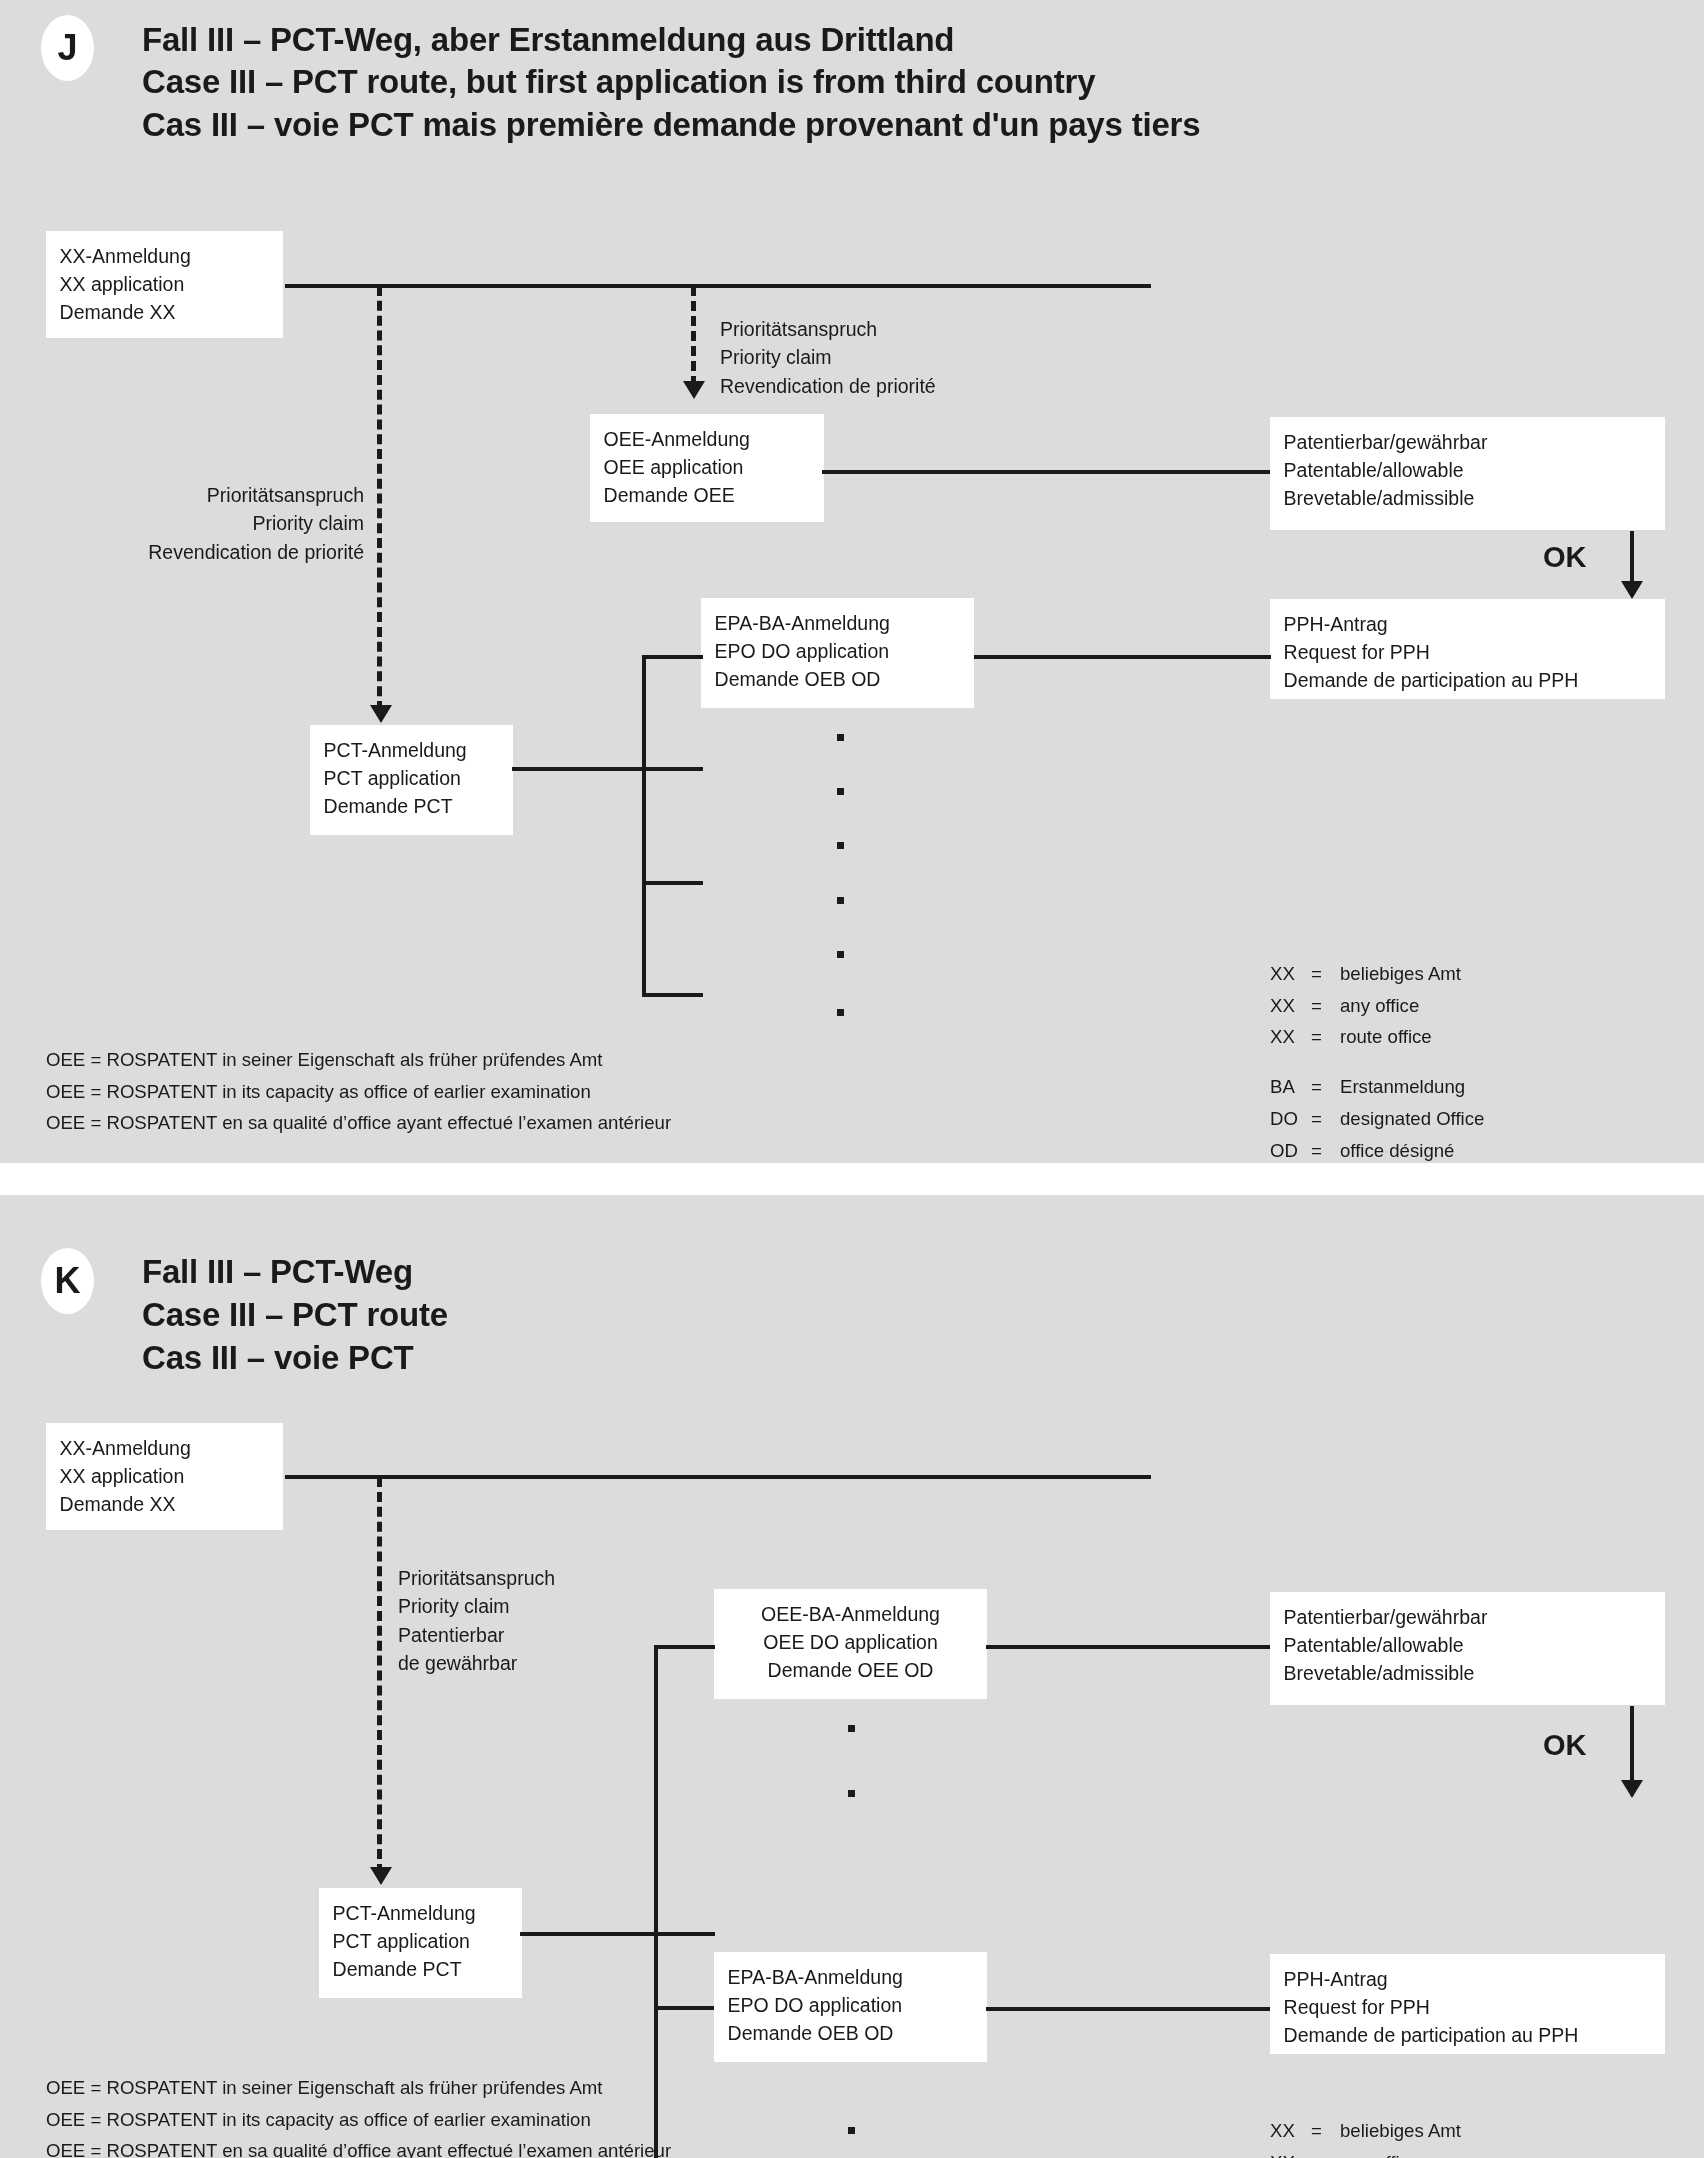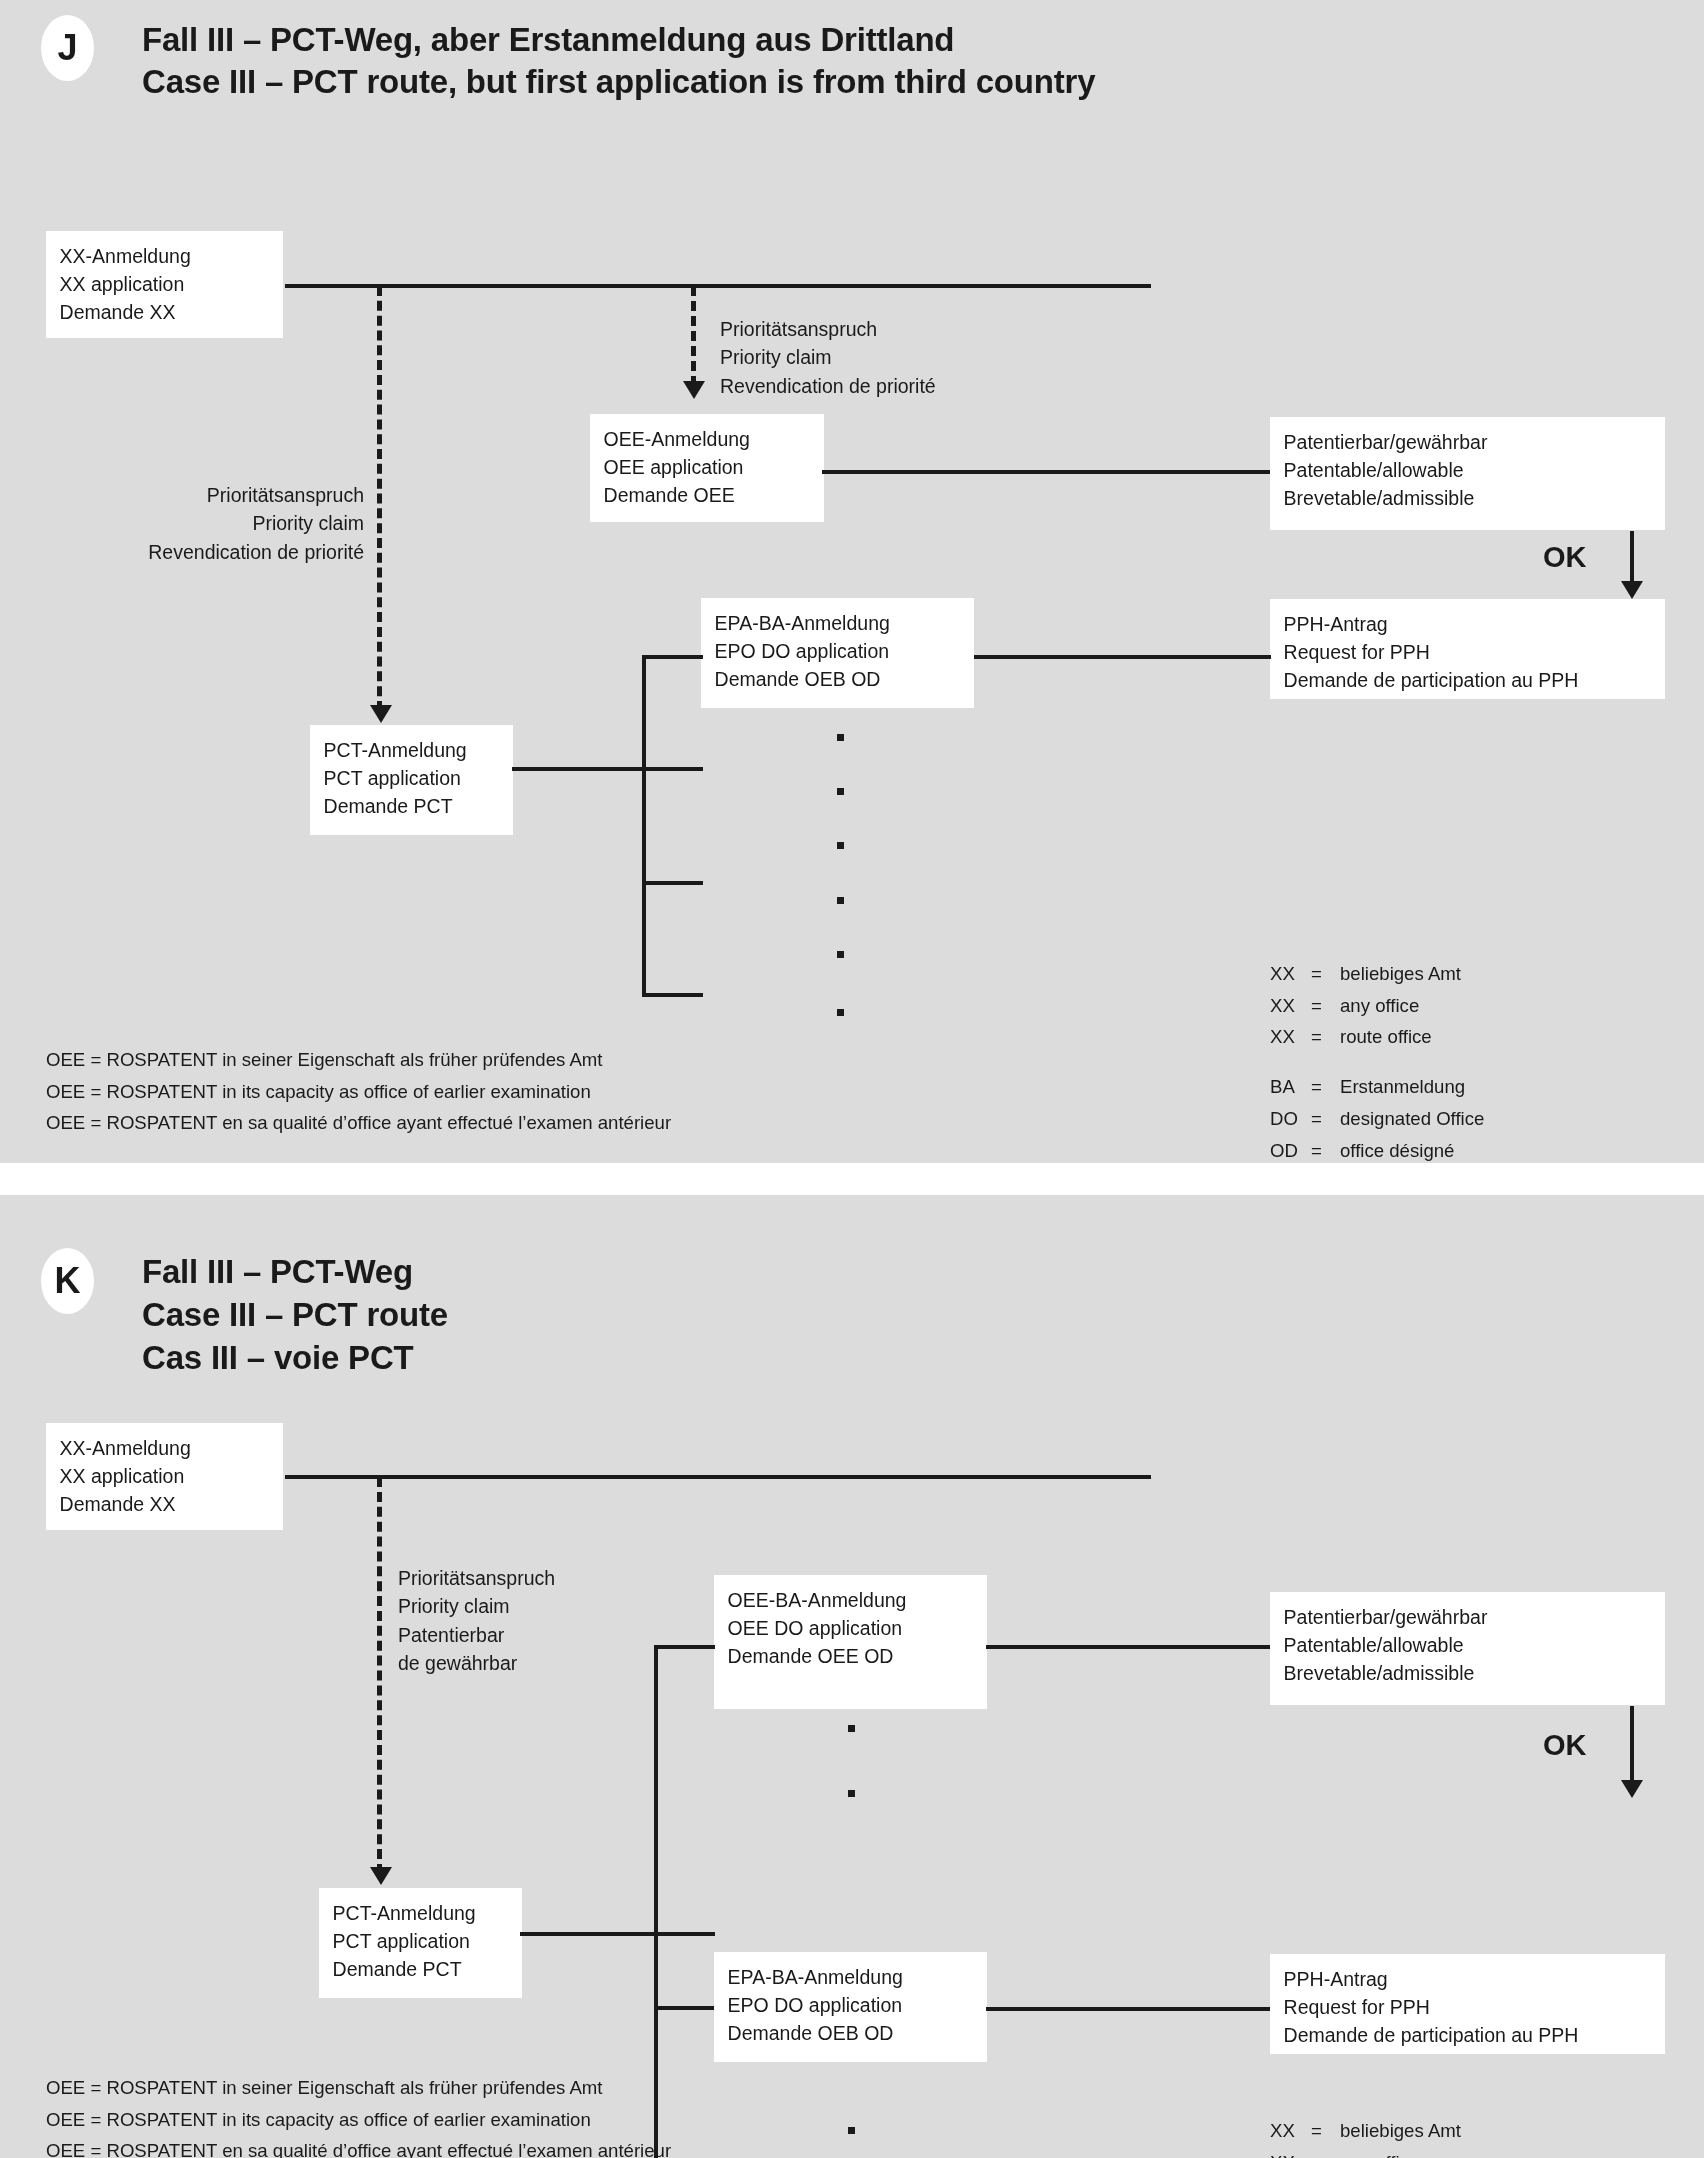--- a/index.html
+++ b/index.html
@@ -51,20 +51,21 @@
 
 <div id="page">
 
   <div class="panel" id="panel-j">
 
     <div class="badge" style="left:41px;top:15.3px;">J</div>
 
     <div class="title-block" style="left:142px;top:18.6px;">
       <div>Fall III – PCT-Weg, aber Erstanmeldung aus Drittland</div>
       <div>Case III – PCT route, but first application is from third country</div>
+      <div>Cas III – voie PCT mais première demande provenant d'un pays tiers</div>
     </div>
 
     <div class="hline" style="left:285px;top:284px;width:866px;"></div>
 
     <div class="dash-v" style="left:377px;top:286px;height:425px;"></div>
     <div class="arrowhead" style="left:370px;top:705px;"></div>
 
     <div class="dash-v" style="left:691px;top:286px;height:100px;"></div>
     <div class="arrowhead" style="left:683px;top:381px;"></div>
 
@@ -202,21 +203,21 @@
       <div>Demande XX</div>
     </div>
 
     <div class="lbl" style="left:398px;top:369px;">
       <div>Prioritätsanspruch</div>
       <div>Priority claim</div>
       <div>Patentierbar</div>
       <div>de gewährbar</div>
     </div>
 
-    <div class="box" style="left:714px;top:380px;width:273px;height:134px;">
+    <div class="box" style="left:714px;top:394px;width:273px;height:110px;text-align:center;">
       <div>OEE-BA-Anmeldung</div>
       <div>OEE DO application</div>
       <div>Demande OEE OD</div>
     </div>
 
     <div class="hline" style="left:986px;top:450px;width:286px;"></div>
 
     <div class="box" style="left:1270px;top:397px;width:395px;height:113px;">
       <div>Patentierbar/gewährbar</div>
       <div>Patentable/allowable</div>

